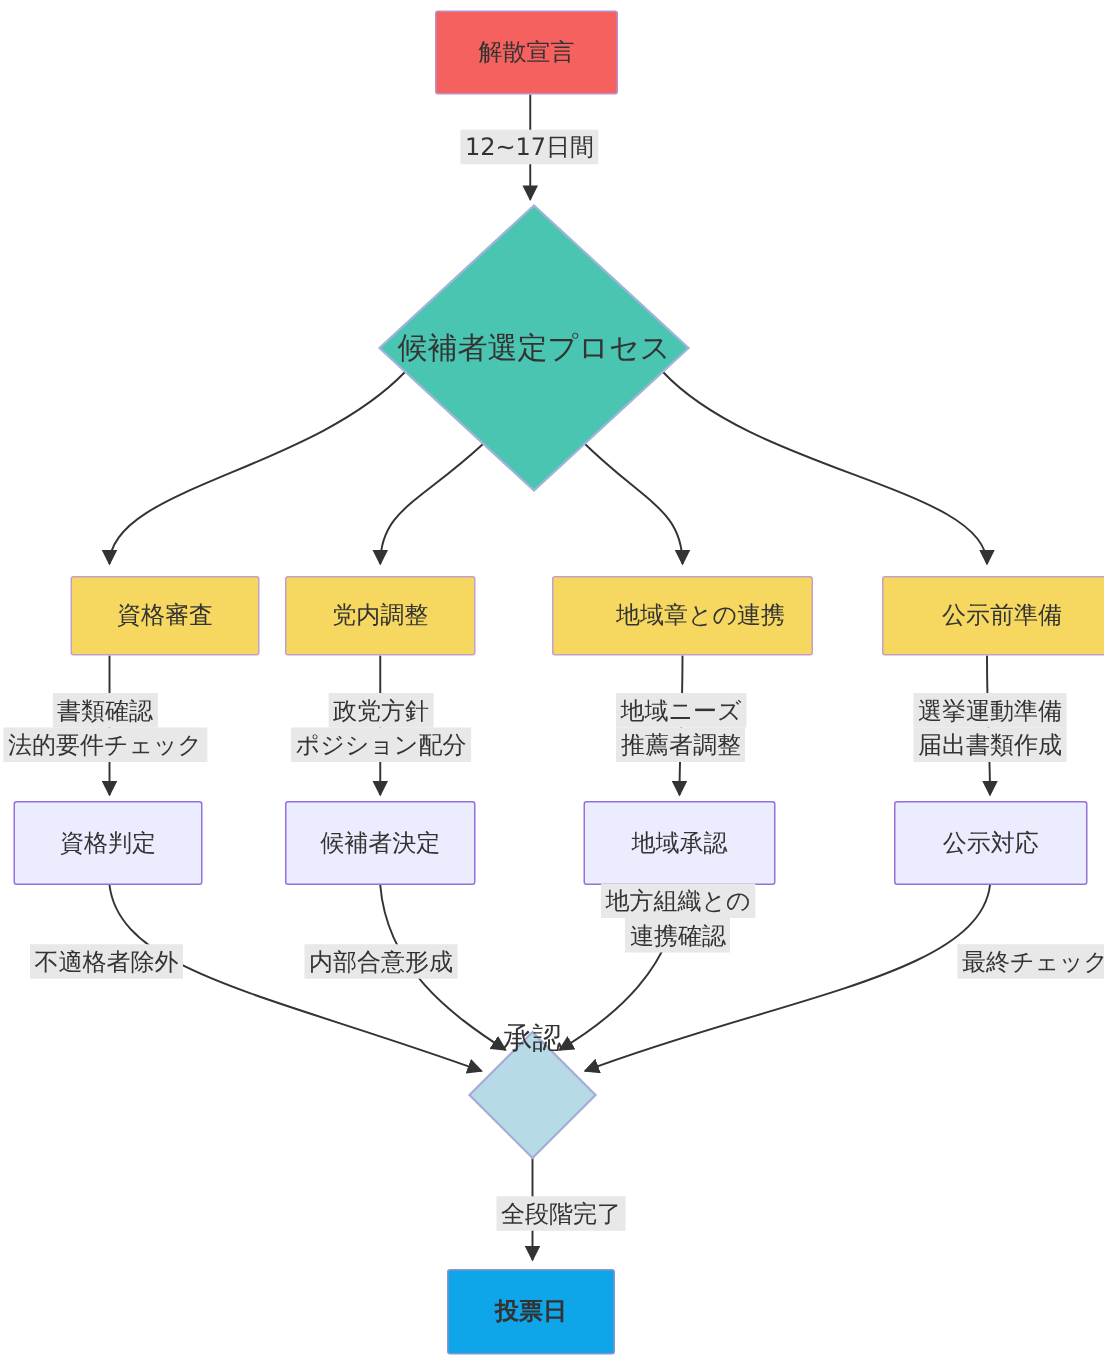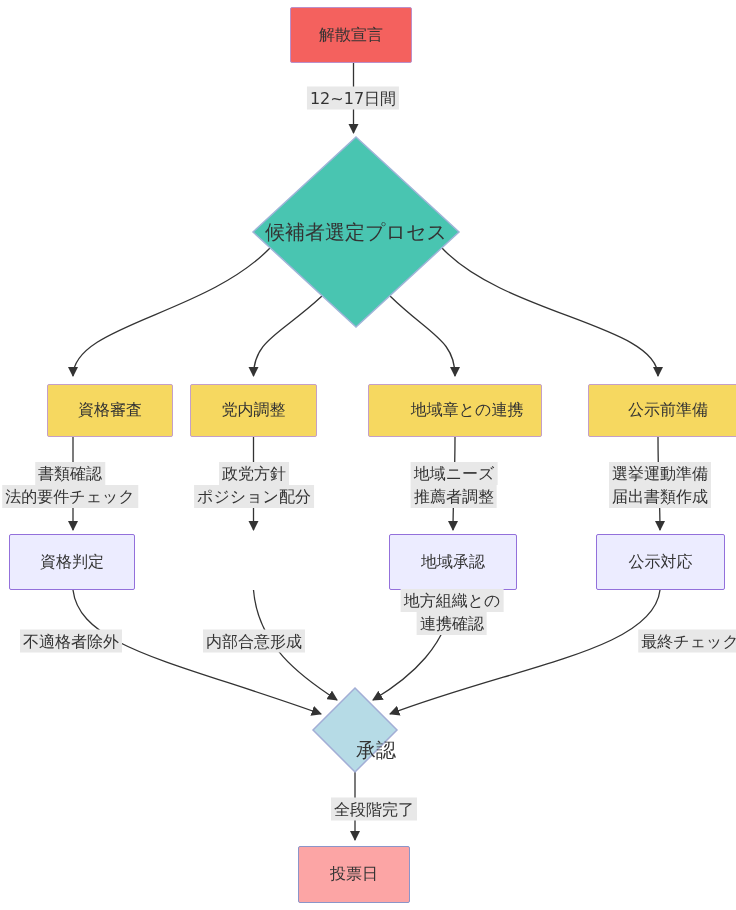--- a/index.html
+++ b/index.html
@@ -9,21 +9,21 @@
   }
   #edges{position:absolute;left:0;top:0;width:736px;height:910px;z-index:0;}
   .node{
     position:absolute;display:flex;align-items:center;justify-content:center;
     font-size:16px;color:#333333;box-sizing:border-box;z-index:2;text-align:center;
     border-radius:2px;
   }
   .node-red{background:#f4615e;border:1.5px solid #bb8fc9;}
   .node-yellow{background:#f6d860;border:1.5px solid #c49fc8;}
   .node-lavender{background:#ececff;border:1.5px solid #9370db;}
-  .node-green{background:#fca5a5;border:1.5px solid #8b95c9;}
+  .node-green{background:#0ea5e9;border:1.5px solid #8b95c9;font-weight:bold;}
   .diamond-label{
     position:absolute;transform:translate(-50%,-50%);font-size:20px;color:#333333;
     white-space:nowrap;z-index:2;
   }
   .edge-label{
     position:absolute;transform:translate(-50%,-50%);z-index:3;
     display:flex;flex-direction:column;align-items:center;
     font-size:16px;line-height:23px;color:#333333;white-space:nowrap;text-align:center;
   }
   .edge-label span{background:#e8e8e8;padding:0 3px;display:inline-block;}
@@ -65,27 +65,28 @@
   </svg>
 
   <div class="node node-red" style="left:290px;top:7px;width:122px;height:56px;">解散宣言</div>
 
   <div class="node node-yellow" style="left:28px;top:384px;width:126px;height:53px;margin-left:19px;">資格審査</div>
   <div class="node node-yellow" style="left:190px;top:384px;width:127px;height:53px;">党内調整</div>
   <div class="node node-yellow" style="left:368px;top:384px;width:174px;height:53px;padding-left:24px;">地域章との連携</div>
   <div class="node node-yellow" style="left:588px;top:384px;width:160px;height:53px;">公示前準備</div>
 
   <div class="node node-lavender" style="left:9px;top:534px;width:126px;height:56px;">資格判定</div>
+  <div class="node node-lavender" style="left:190px;top:534px;width:127px;height:56px;">候補者決定</div>
   <div class="node node-lavender" style="left:389px;top:534px;width:128px;height:56px;">地域承認</div>
   <div class="node node-lavender" style="left:596px;top:534px;width:129px;height:56px;">公示対応</div>
 
   <div class="node node-green" style="left:298px;top:846px;width:112px;height:57px;">投票日</div>
 
   <div class="diamond-label" style="left:356px;top:232px;">候補者選定プロセス</div>
-  <div class="diamond-label" style="left:355px;top:750px;margin-left:21px;">承認</div>
+  <div class="diamond-label" style="left:355px;top:692px;">承認</div>
 
   <div class="edge-label" style="left:353px;top:98px;">
     <span>12~17日間</span>
   </div>
 
   <div class="edge-label" style="left:70px;top:485px;">
     <span>書類確認</span>
     <span>法的要件チェック</span>
   </div>
   <div class="edge-label" style="left:254px;top:485px;">

